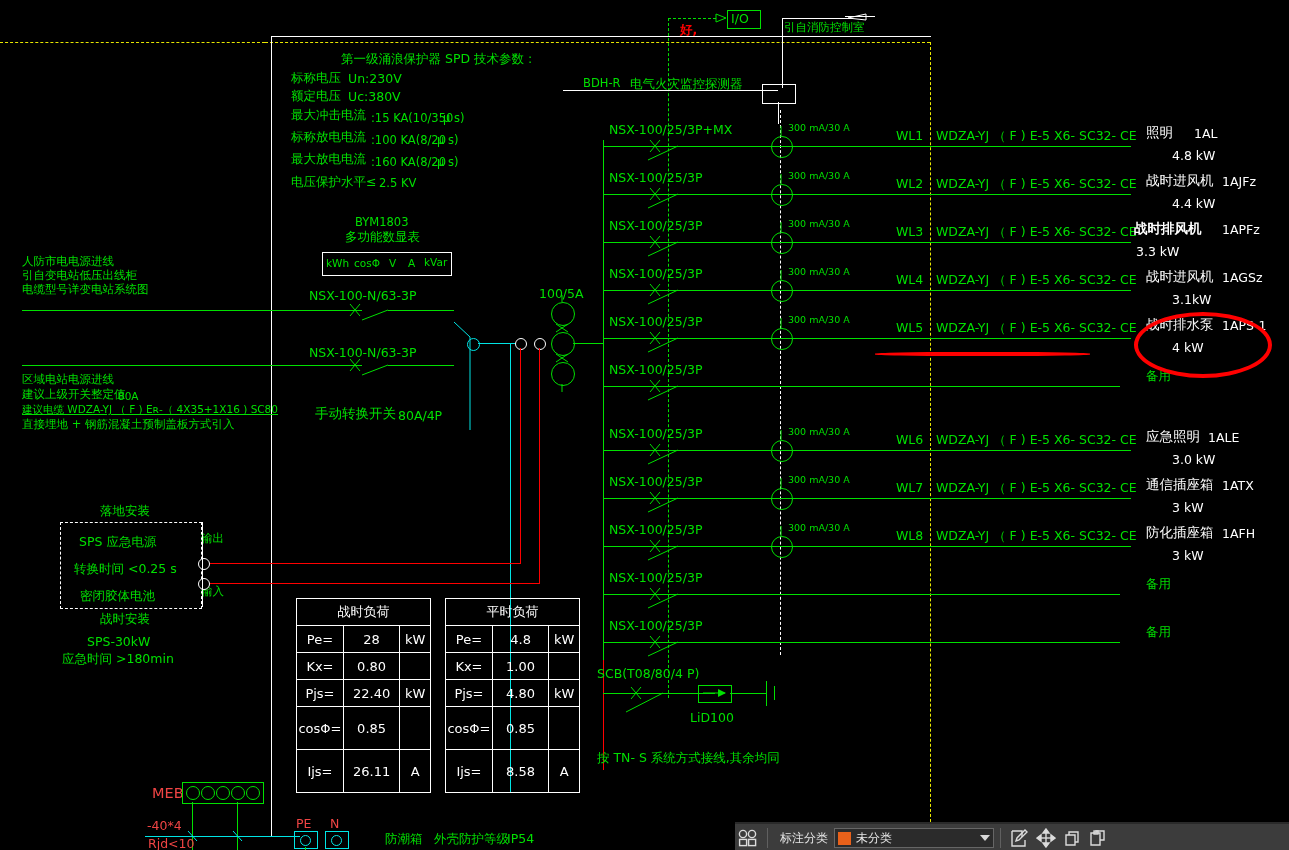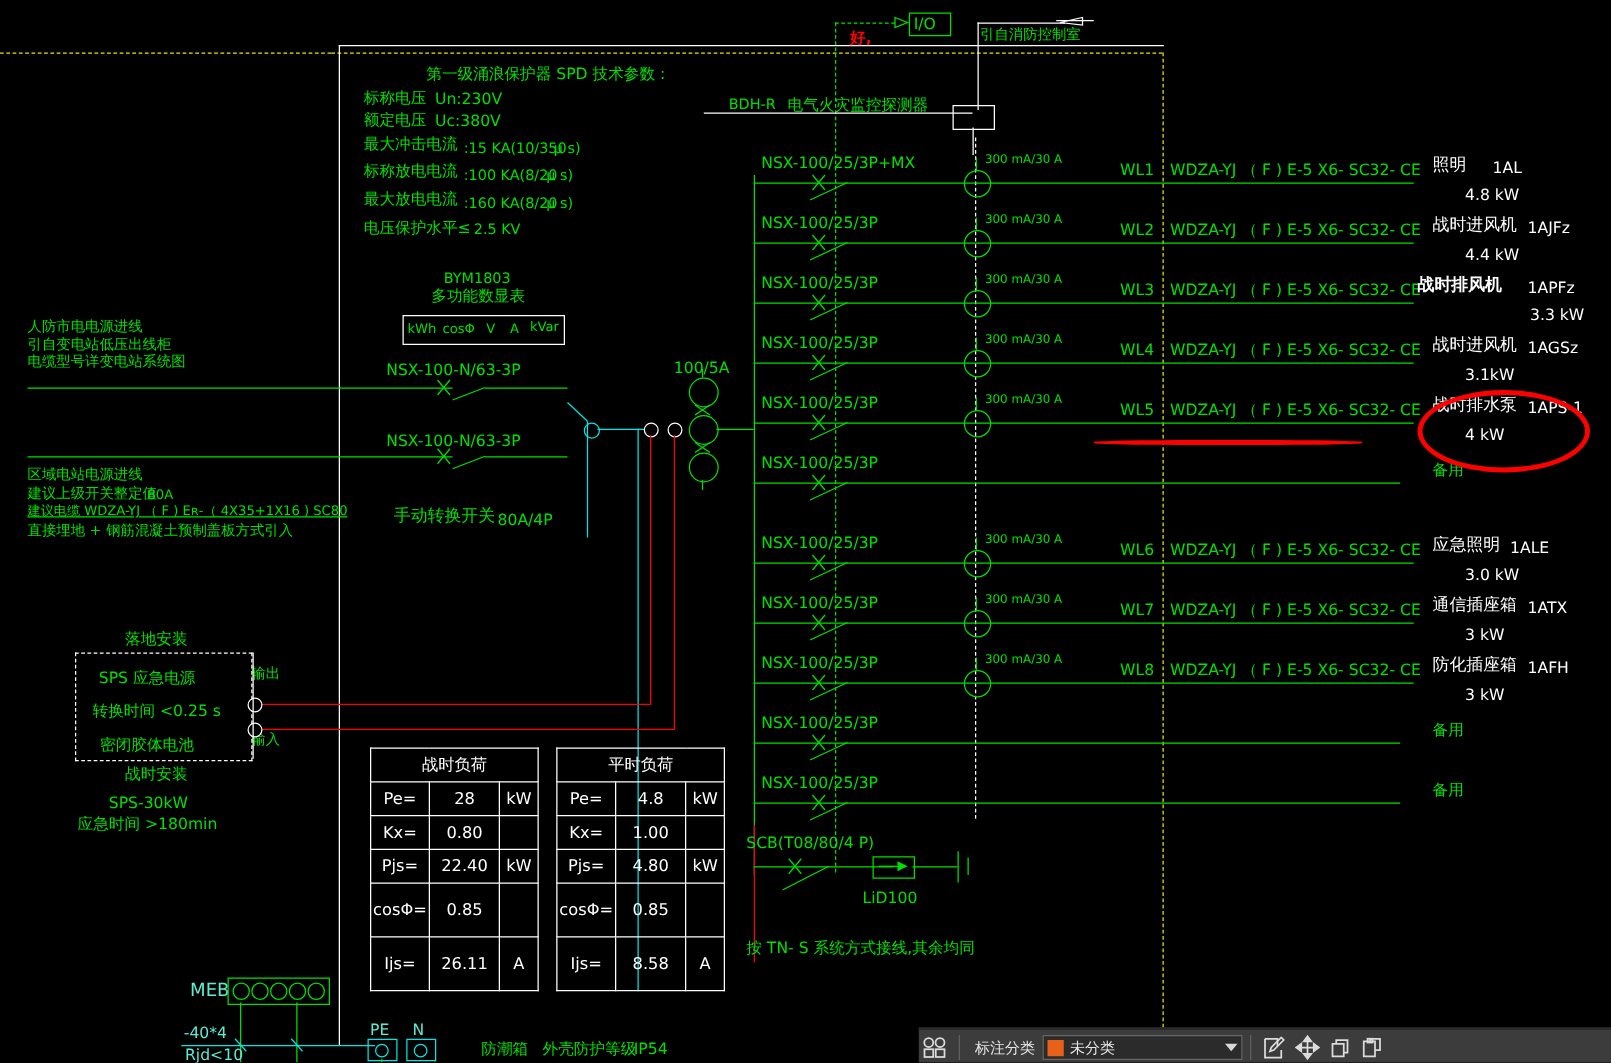--- a/index.html
+++ b/index.html
@@ -2,21 +2,21 @@
 <html><head>
 <meta charset="utf-8">
 <style>
   html,body{margin:0;padding:0;background:#000;}
   body{width:1289px;height:850px;position:relative;overflow:hidden;
        font-family:"DejaVu Sans","Liberation Sans",sans-serif;}
   .cv{position:absolute;left:0;top:0;width:1289px;height:850px;}
   .t{position:absolute;white-space:nowrap;line-height:1;}
   .g{color:#00e000;}
   .w{color:#ffffff;}
-  .c{color:#5eead4;}
+  .c{color:#ef4444;}
   .r{color:#ff0000;}
   .f10{font-size:10.5px;}
   .f11{font-size:11.5px;}
   .f12{font-size:12.5px;}
   .f13{font-size:13.5px;}
   .f14{font-size:14.5px;}
   .f9{font-size:9.5px;}
 
   
   .hl{position:absolute;height:0;border-top:1px solid #00e000;}
@@ -224,21 +224,21 @@
       <div class="t w f12" style="left: 1222px; top: 176px;">1AJFz</div>
       <div class="t w f12" style="left: 1172px; top: 198px;">4.4 kW</div>
       <div class="t g f12" style="left: 609px; top: 220px;">NSX-100/25/3P</div>
       <div class="hl" style="left: 603px; top: 242px; width: 528px;"></div>
       <div class="circ" style="left: 771px; top: 232px; width: 20px; height: 20px;"></div>
       <div class="t g f9" style="left: 788px; top: 219px;">300 mA/30 A</div>
       <div class="t g f12" style="left: 896px; top: 226px;">WL3</div>
       <div class="t g f12" style="left: 936px; top: 226px;">WDZA-YJ （ F ) E-5 X6- SC32- CE</div>
       <div class="t w f13" style="left: 1134px; top: 222px; font-weight: bold;">战时排风机</div>
       <div class="t w f12" style="left: 1222px; top: 224px;">1APFz</div>
-      <div class="t w f12" style="left: 1224px; top: 246px;">3.3 kW</div>
+      <div class="t w f12" style="left: 1136px; top: 246px;">3.3 kW</div>
       <div class="t g f12" style="left: 609px; top: 268px;">NSX-100/25/3P</div>
       <div class="hl" style="left: 603px; top: 290px; width: 528px;"></div>
       <div class="circ" style="left: 771px; top: 280px; width: 20px; height: 20px;"></div>
       <div class="t g f9" style="left: 788px; top: 267px;">300 mA/30 A</div>
       <div class="t g f12" style="left: 896px; top: 274px;">WL4</div>
       <div class="t g f12" style="left: 936px; top: 274px;">WDZA-YJ （ F ) E-5 X6- SC32- CE</div>
       <div class="t w f13" style="left: 1146px; top: 270px;">战时进风机</div>
       <div class="t w f12" style="left: 1222px; top: 272px;">1AGSz</div>
       <div class="t w f12" style="left: 1172px; top: 294px;">3.1kW</div>
       <div class="t g f12" style="left: 609px; top: 316px;">NSX-100/25/3P</div>

